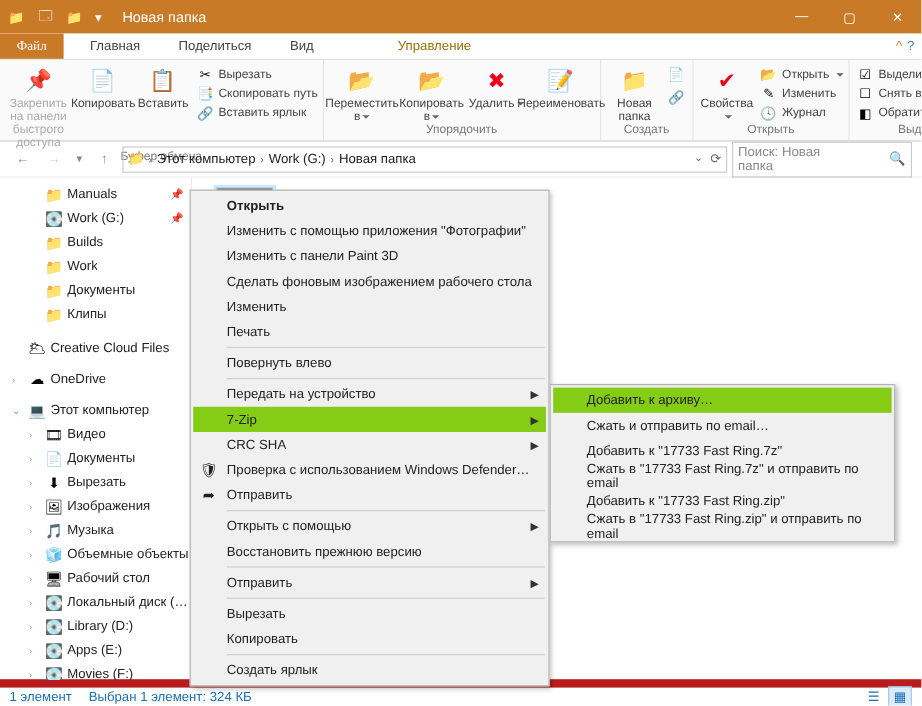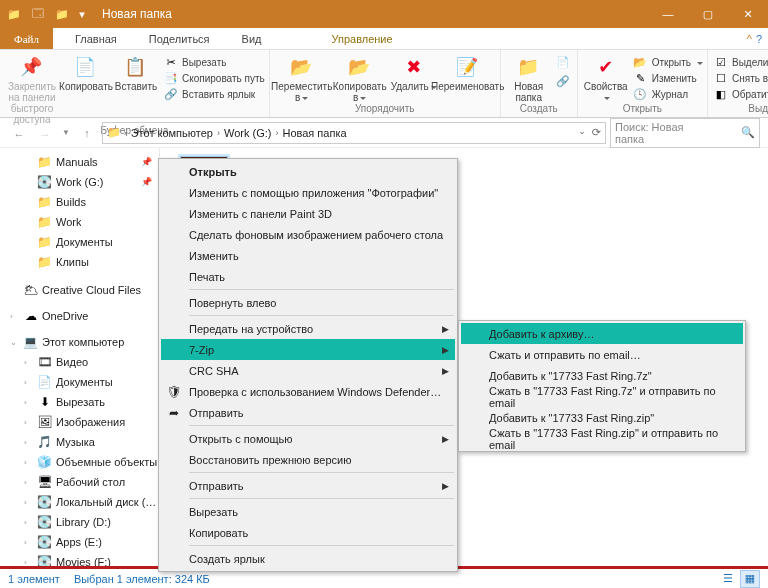--- a/index.html
+++ b/index.html
@@ -49,30 +49,30 @@
   .tree-row { display:flex; align-items:center; height:20px; padding-left:10px; gap:4px; }
   .tree-arrow { width:10px; color:#999; font-size:8px; }
   .tree-ico { width:14px; height:14px; display:flex; align-items:center; justify-content:center; font-size:12px; }
   .tree-lbl { font-size:11px; color:#222; white-space:nowrap; overflow:hidden; text-overflow:ellipsis; }
   .tree .indent1 { padding-left:24px; }
   .content { flex:1; position:relative; padding:10px; }
   .thumb { position:absolute; left:14px; top:8px; width:60px; display:flex; flex-direction:column; align-items:center; }
   .thumb-img { width:48px; height:42px; background:linear-gradient(#4a2410,#2a1308); border:1px solid #a5c9ef; box-shadow:0 0 0 2px #cce8ff; }
   .thumb-txt { font-size:10px; text-align:center; margin-top:2px; background:#cce8ff; padding:0 2px; line-height:11px; max-height:22px; overflow:hidden; }
   
-  .status { position:absolute; bottom:0; left:0; right:0; height:22px; background:#fff; border-top:3px solid #b91c1c; display:flex; align-items:center; padding:0 8px; font-size:11px; color:#1a6fb5; gap:14px; }
+  .status { position:absolute; bottom:0; left:0; right:0; height:22px; background:#fff; border-top:7px solid #b91c1c; display:flex; align-items:center; padding:0 8px; font-size:11px; color:#1a6fb5; gap:14px; }
   .status .views { margin-left:auto; display:flex; gap:2px; }
   .view-btn { width:20px; height:18px; border:1px solid transparent; display:flex; align-items:center; justify-content:center; }
   .view-btn.active { background:#dcebf9; border-color:#a5c9ef; }
   
   .ctx { position:absolute; background:#f0f0f0; border:1px solid #b4b4b4; box-shadow:2px 2px 4px rgba(0,0,0,.25); padding:2px; }
   .ctx-main { left:158px; top:158px; width:300px; }
   .ctx-sub { left:458px; top:320px; width:288px; }
   .ctx-row { display:flex; align-items:center; height:21px; padding:0 6px 0 28px; position:relative; font-size:11px; color:#222; }
-  .ctx-row.hover { background:#14b8a6;align-items:center; }
+  .ctx-row.hover { background:#84cc16;align-items:center; }
   .ctx-row .arrow { margin-left:auto; font-size:9px; color:#333; }
   .ctx-sep { height:1px; background:#d0d0d0; margin:2px 1px 2px 28px; }
   .ctx-ico { position:absolute; left:5px; width:16px; height:16px; display:flex; align-items:center; justify-content:center; font-size:12px; }
 </style>
 </head>
 <body>
 
 <div class="titlebar">
   <div class="tb-left">
     <div class="qat-btn">📁</div>

